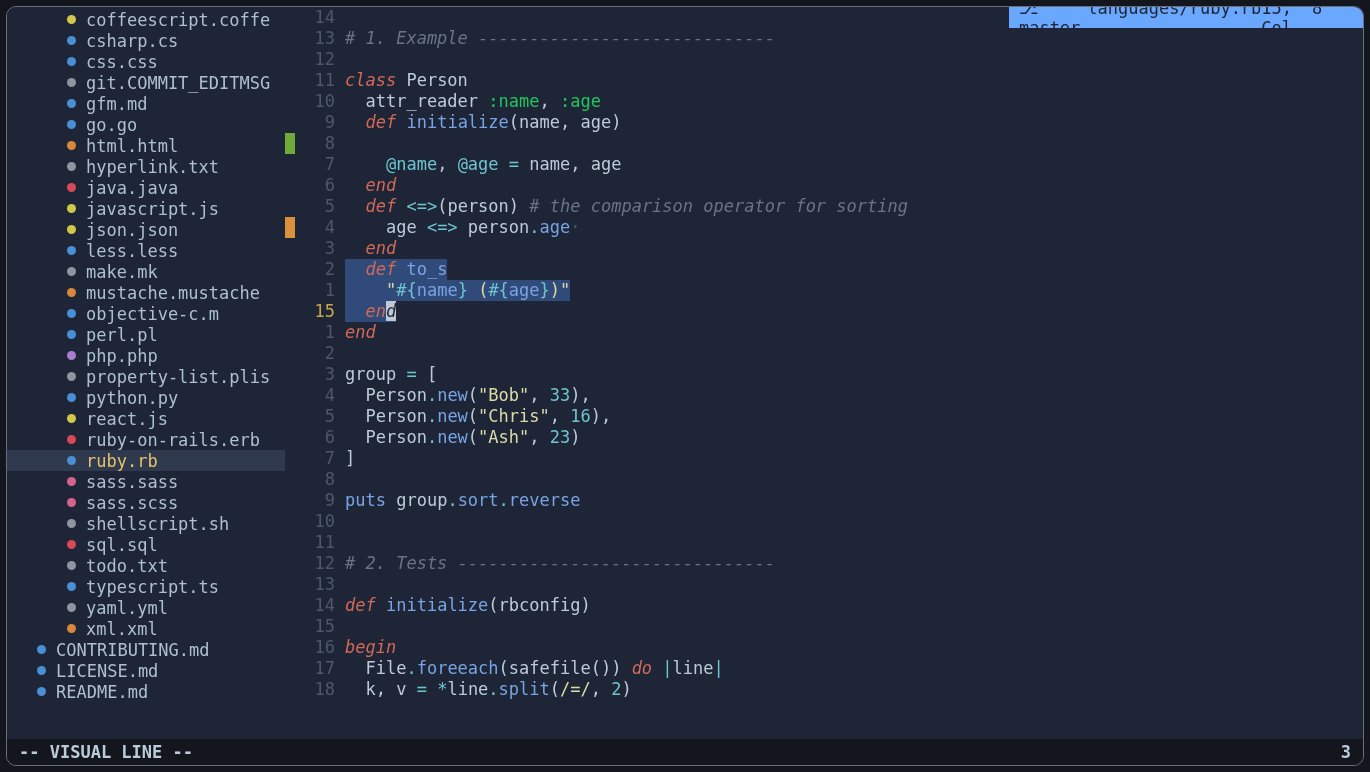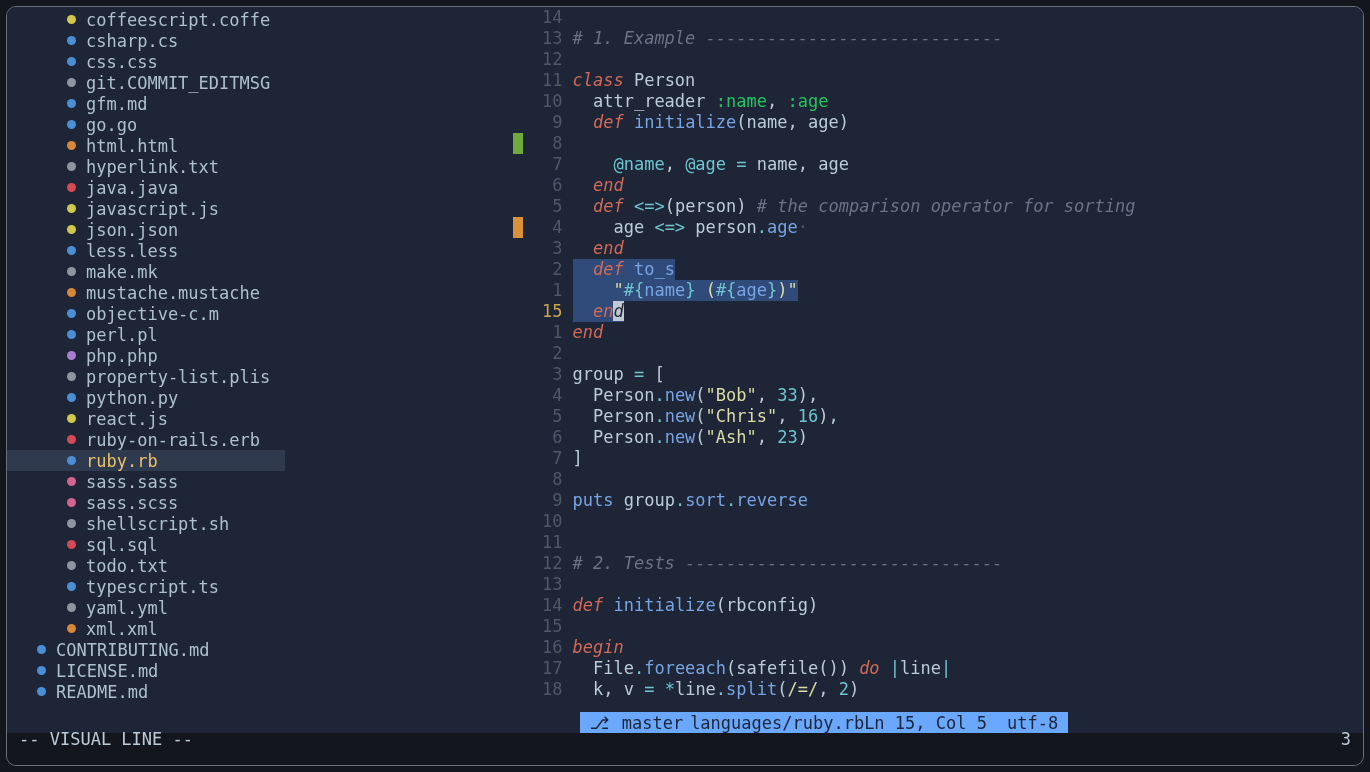--- a/index.html
+++ b/index.html
@@ -34,24 +34,23 @@
   }
   .file-row.depth1 { padding-left: 30px; }
   .file-row.selected { background: #303a4e; color: #e7c06c; }
   .dot {
     width: 9px; height: 9px; border-radius: 50%;
     margin-right: 10px; flex: 0 0 9px;
   }
   .fname { color: #adc0cc; text-align: center; }
   .file-row.selected .fname { color: #e7c06c; }
   .editor {
-    flex: 1; display: flex; flex-direction: column;
+    flex: 1; display: flex; flex-direction: row;
     background: #1d2536;
     overflow: hidden;
-    align-items: center;
   }
   .code-area { flex: 1; overflow: hidden; }
   .code-row {
     display: flex; align-items: center;
     height: 21px; line-height: 21px;
     white-space: pre;
   }
   .gmark { width: 10px; flex: 0 0 10px; height: 100%; }
   .gmark.green { background: #6faa3b; }
   .gmark.orange { background: #d9923a; }
@@ -82,23 +81,23 @@
     display: flex; align-items: center;
     font-weight: 500;
     padding: 0 10px;
   }
   .statusbar .left { flex: 1; display: flex; gap: 7px; }
   .statusbar .right { display: flex; gap: 20px; }
   .bottombar {
     height: 26px; flex: 0 0 26px;
     background: #14161d;
     color: #bbccd8;
-    display: flex; align-items: flex-end;
-    padding: 16px 12px;
-    font-weight: normal;
+    display: flex; align-items: center;
+    padding: 0 12px;
+    font-weight: bold;
   }
   .bottombar .spacer { flex: 1; }
   .branch-icon { margin-right: 2px; }
 </style>
 </head>
 <body>
 
 <div class="frame">
   <div class="main">
 

